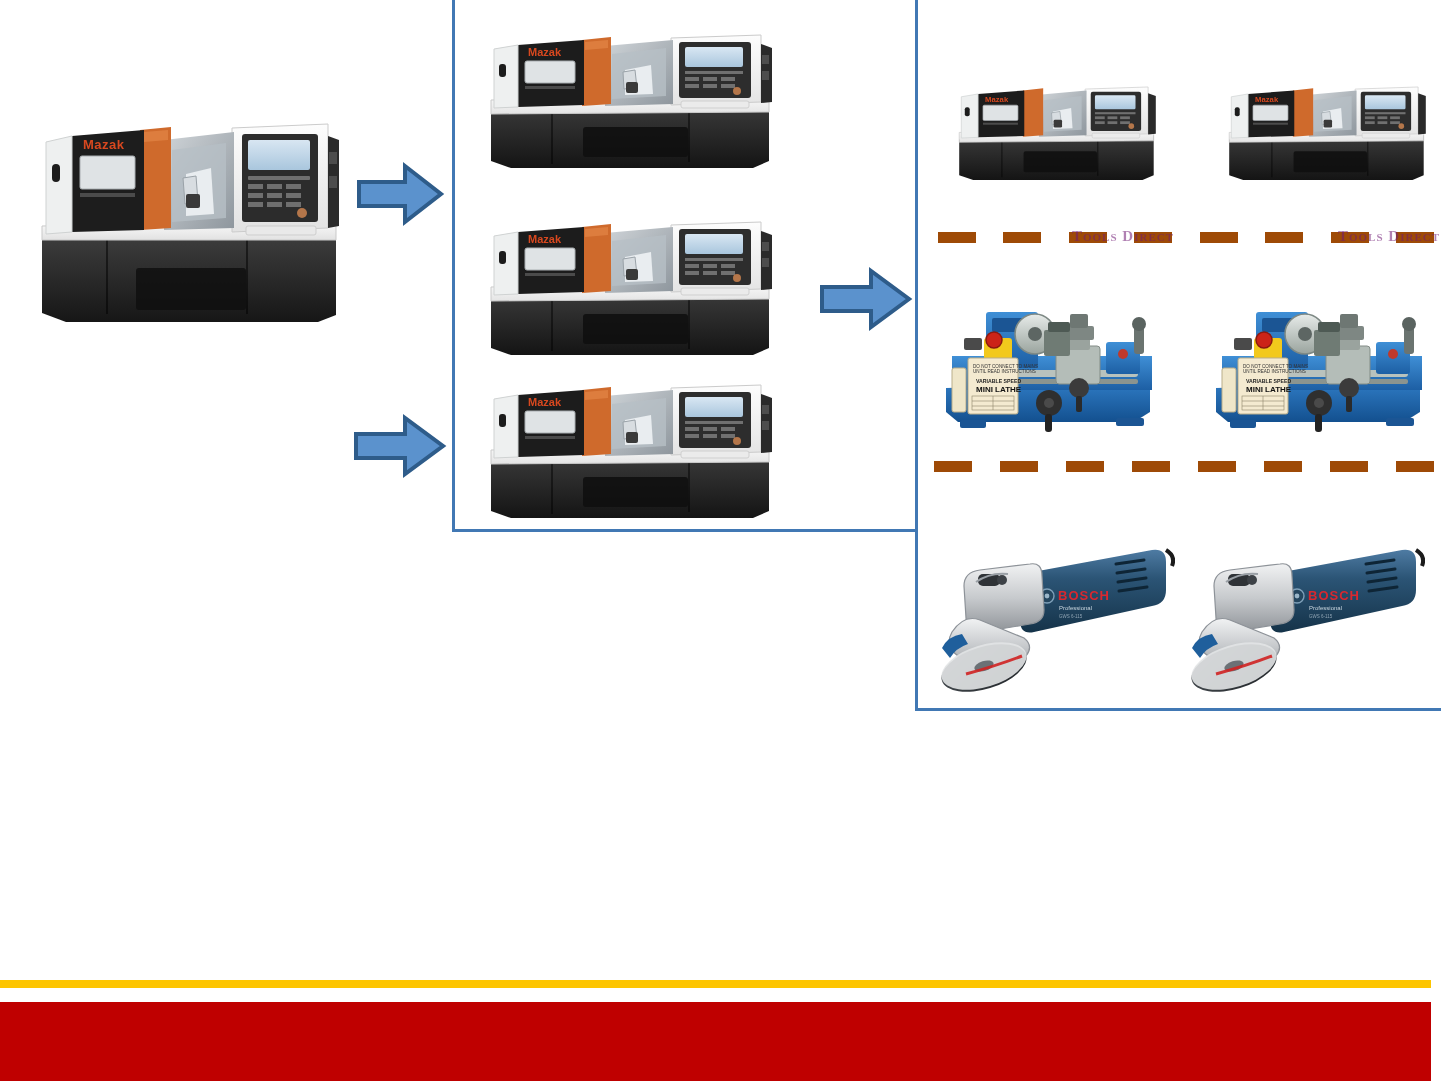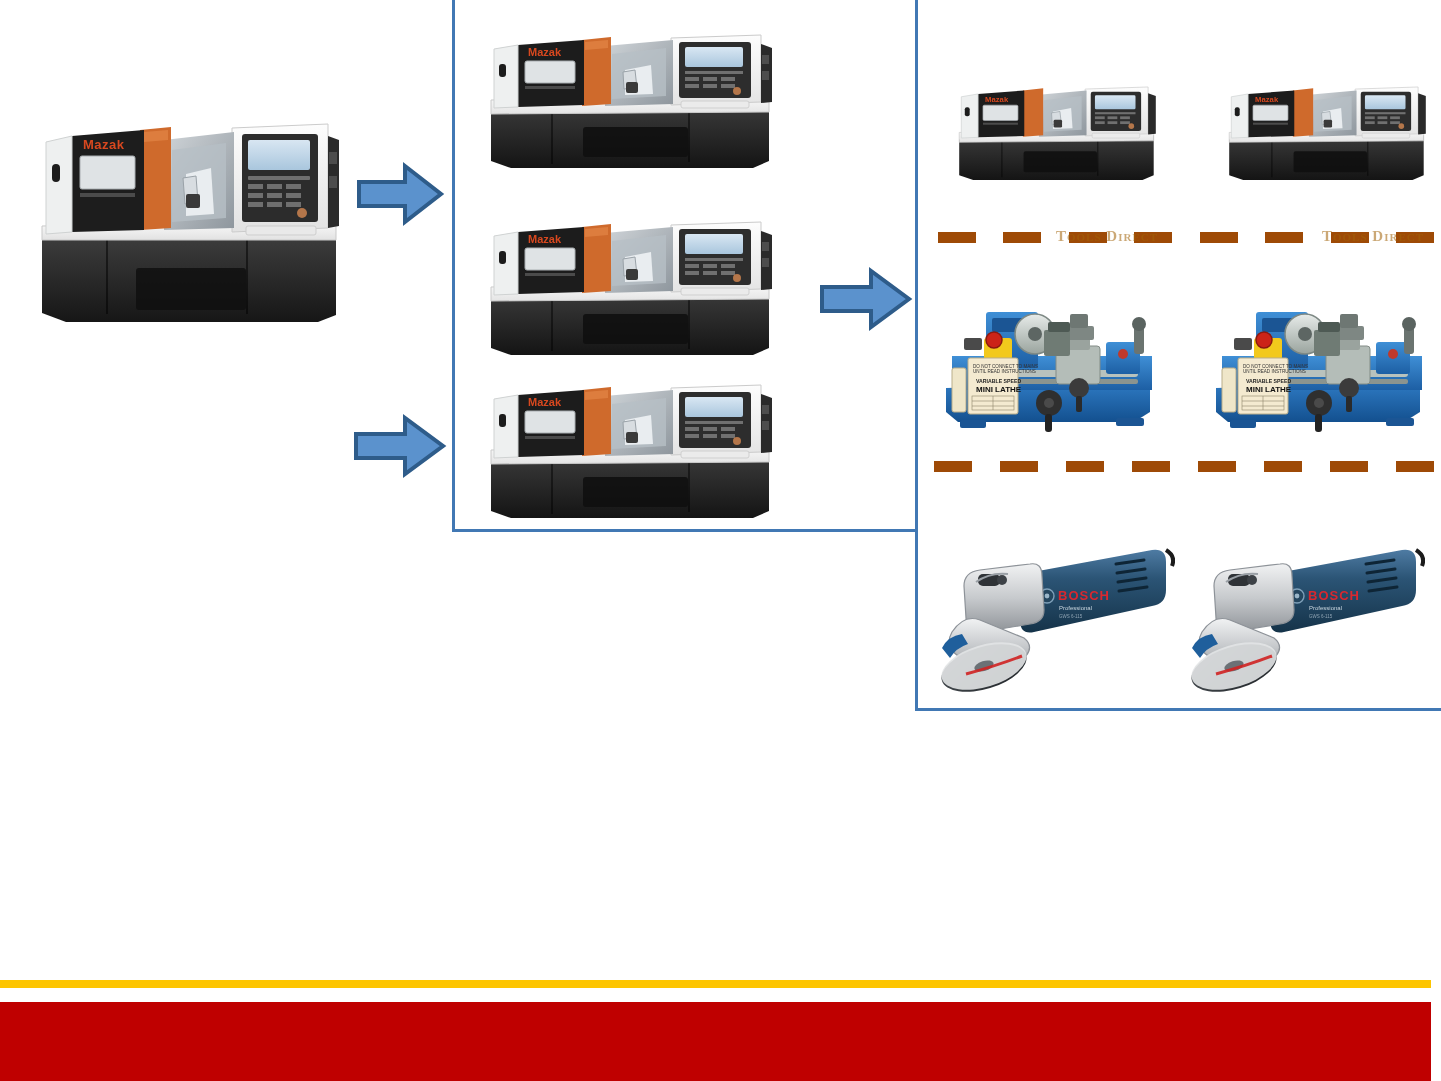--- a/index.html
+++ b/index.html
@@ -39,25 +39,26 @@
   .dash{
     height:11px;
     background:#9e4a06;
     flex:0 0 auto;
   }
   .watermark{
     position:absolute;
     font-family:"Liberation Serif", serif;
     font-variant:small-caps;
     font-weight:700;
-    color:#a16207;
+    color:#701a75;
     opacity:.55;
     letter-spacing:1px;
     white-space:nowrap;
     pointer-events:none;
+    margin-left:16px;
   }
 
   
   #gold-bar{position:absolute;left:0;top:980px;width:1431px;height:8px;background:#fdc500;}
   #red-bar{position:absolute;left:0;top:1002px;width:1431px;height:79px;background:#bf0000;}
 
   
   .machine{position:absolute;text-decoration:underline;}
   .machine svg{display:block;}
 

